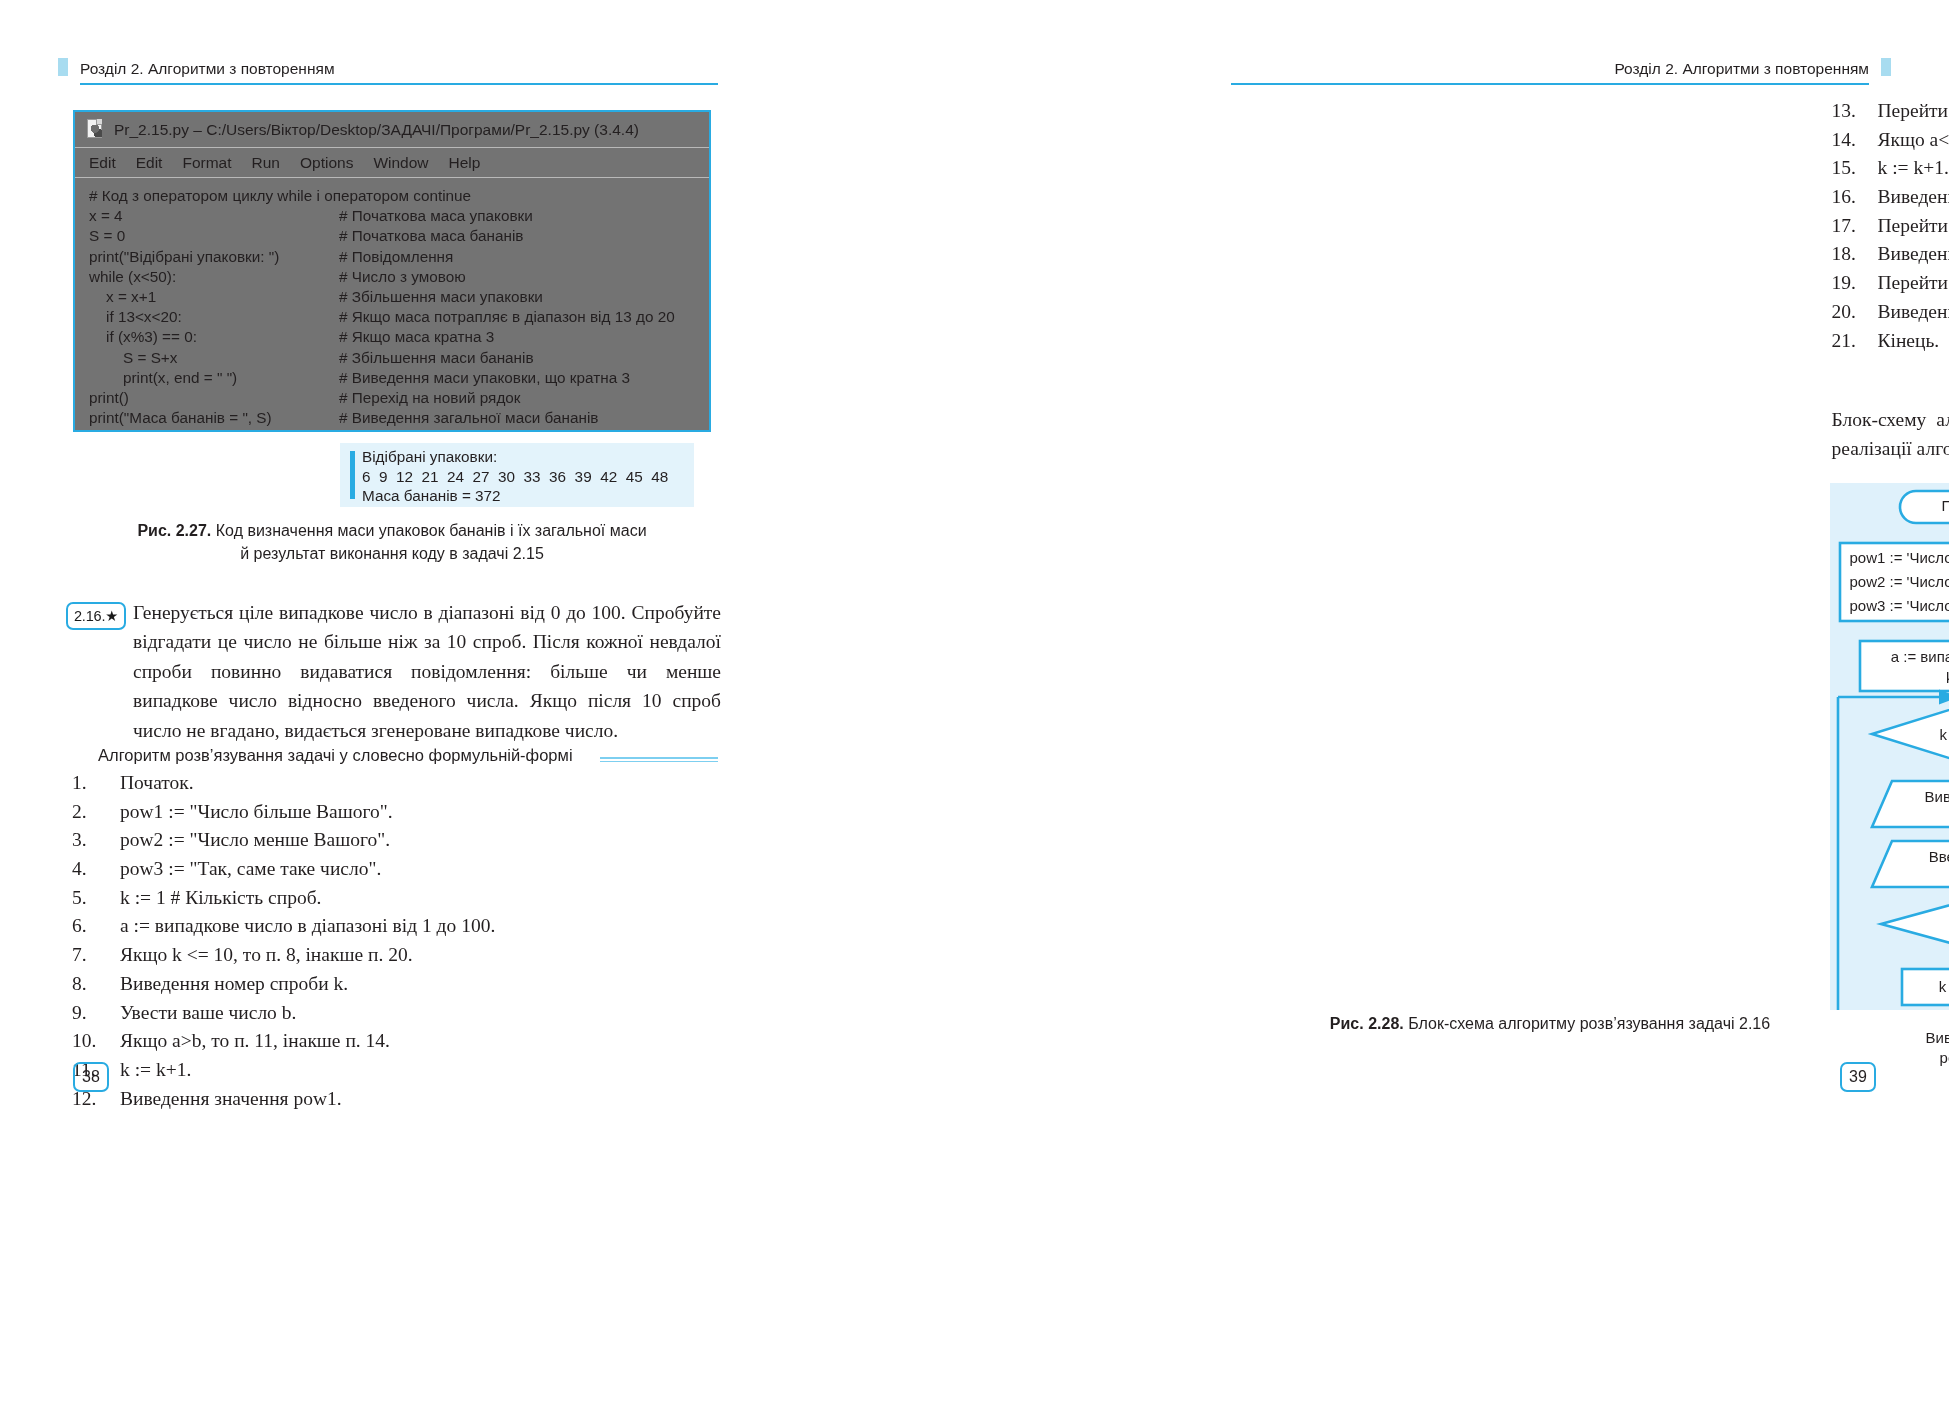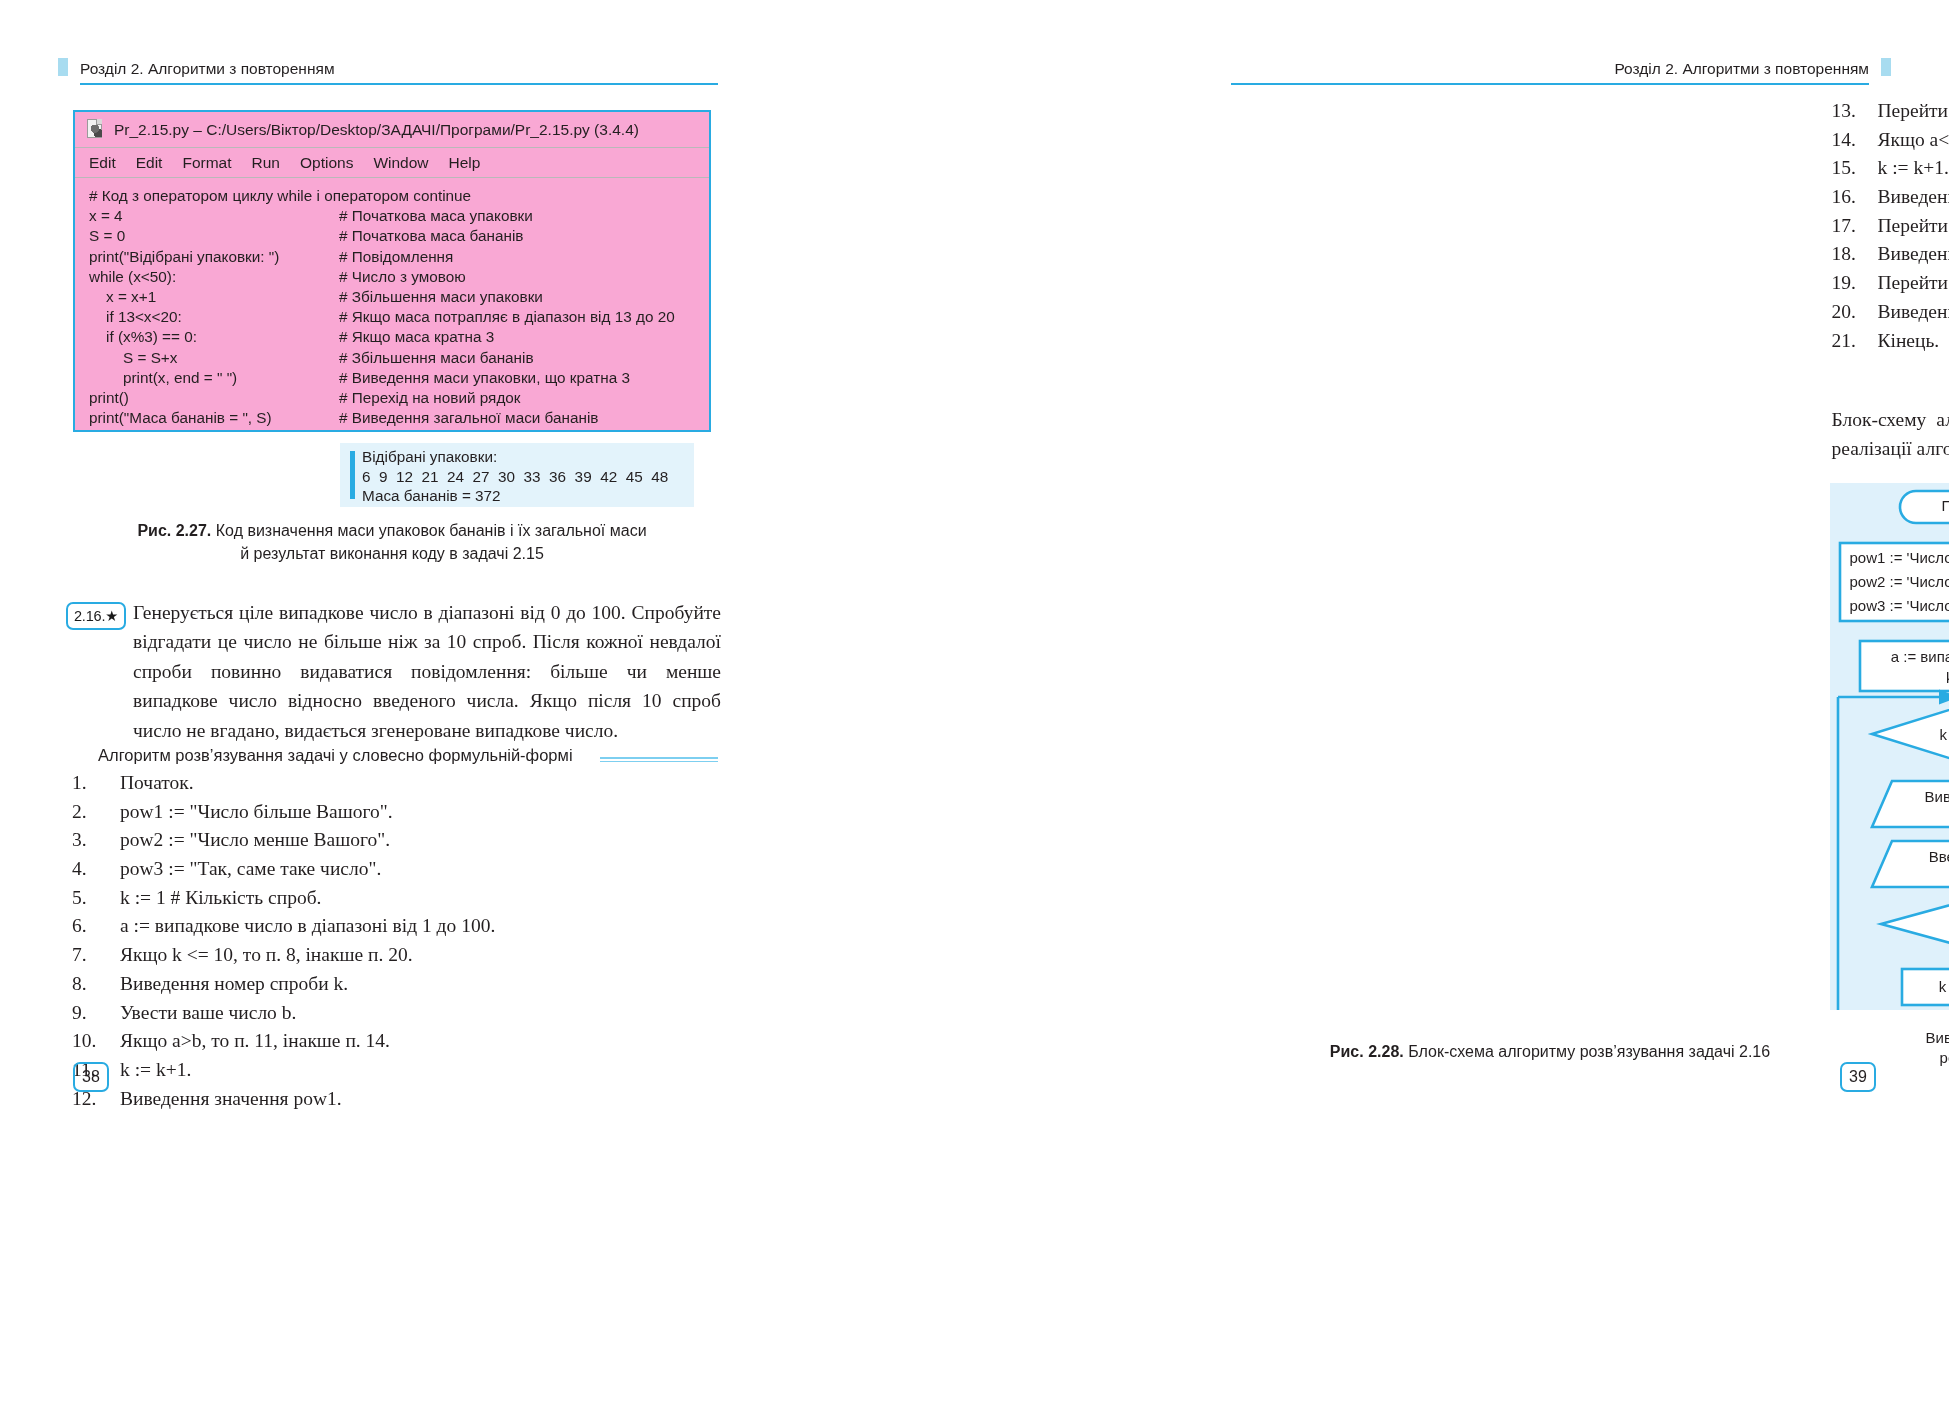--- a/index.html
+++ b/index.html
@@ -23,21 +23,21 @@
   .runhead-rule {
     position:absolute; height:2px; background:#29ABE2;
   }
   .runhead-tick {
     position:absolute; width:10px; height:18px; background:#A8DCF0;
   }
 
   
   #idle-window {
     position:absolute; left:73px; top:110px; width:638px; height:322px;
-    border:2px solid #29ABE2; background:#f9a8d4;
+    border:2px solid #29ABE2; background:#737373;
   }
   .idle-titlebar {
     height:36px; display:flex; align-items:center; padding-left:12px;
     border-bottom:1px solid #b9b9b9; gap:8px;
   }
   .idle-icon {
     width:19px; height:21px; position:relative; flex:0 0 auto;
   }
   .idle-icon .sheet {
     position:absolute; left:0; top:0; width:15px; height:19px;
@@ -419,19 +419,19 @@
         <g stroke="#29ABE2" stroke-width="2.6" fill="none">
           <line x1="135" y1="522" x2="135" y2="540"></line>
           <line x1="340" y1="522" x2="340" y2="540"></line>
         </g>
       </svg>
       <div class="fc-label" style="left:60px; top:546px; width:148px;">Виведення</div>
       <div class="fc-label" style="left:54px; top:566px; width:148px;">pow1</div>
 
     </div>
 
-    <div class="figcaption" style="right:80px; top:1013px; width:638px;margin-top:28px;">
+    <div class="figcaption" style="right:80px; top:1013px; width:638px;">
       <span><b>Рис. 2.28.</b><span> Блок-схема алгоритму розв’язування задачі 2.16</span></span>
     </div>
 
     <div class="pagenum" style="right:73px; top:1062px;">39</div>
   </div>
 </div>
 
 </body></html>

